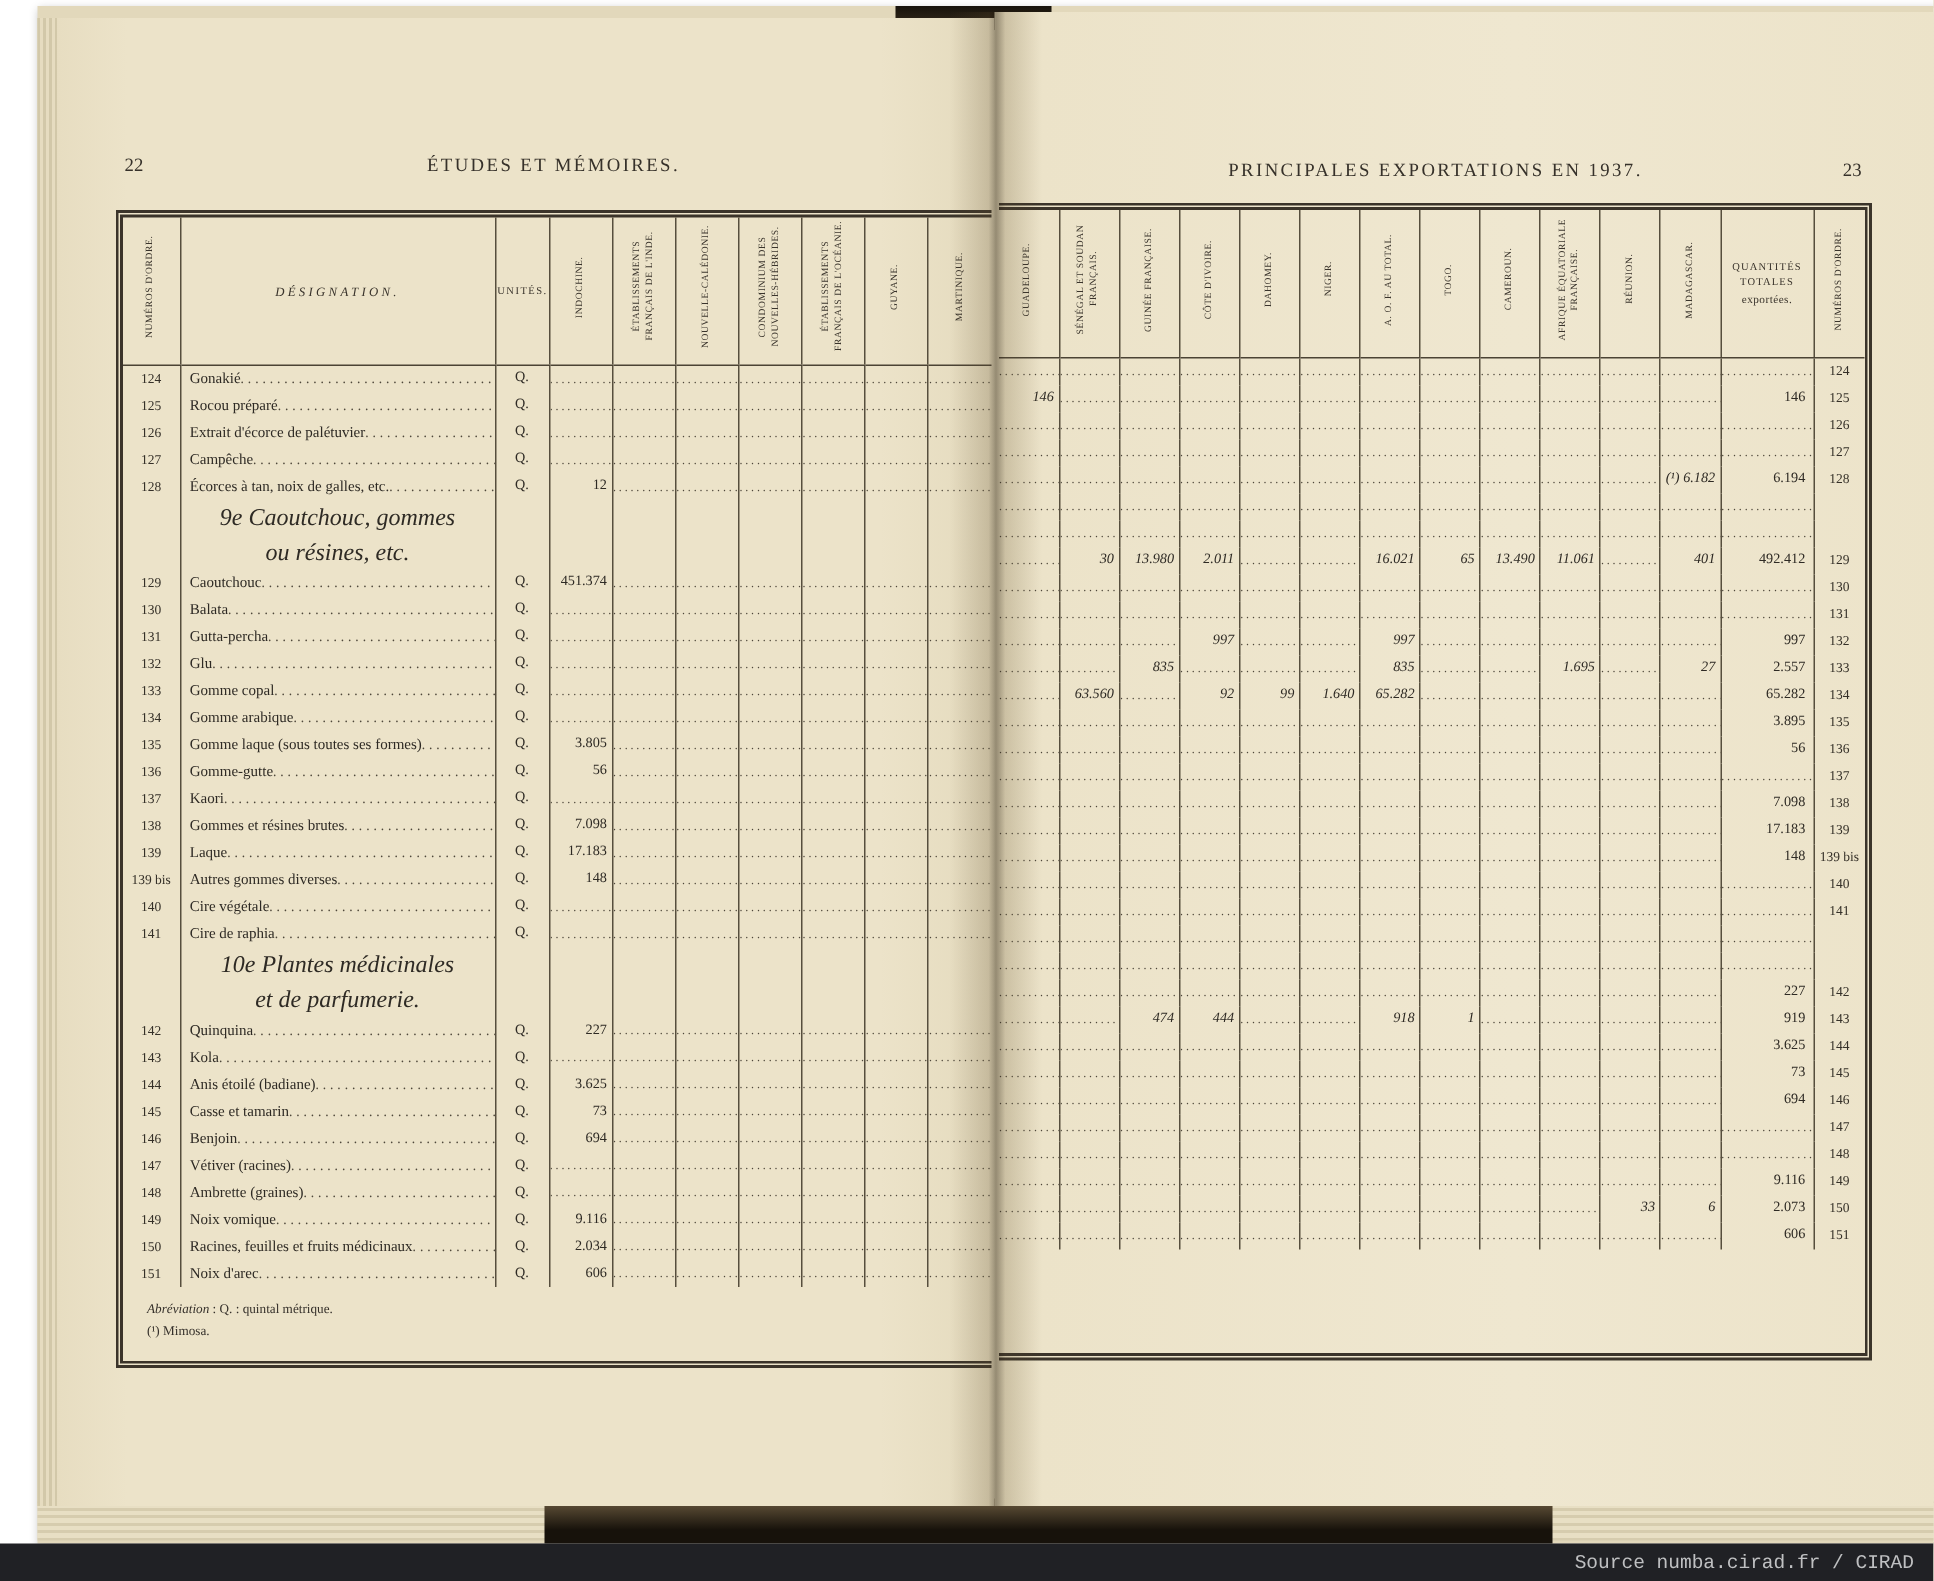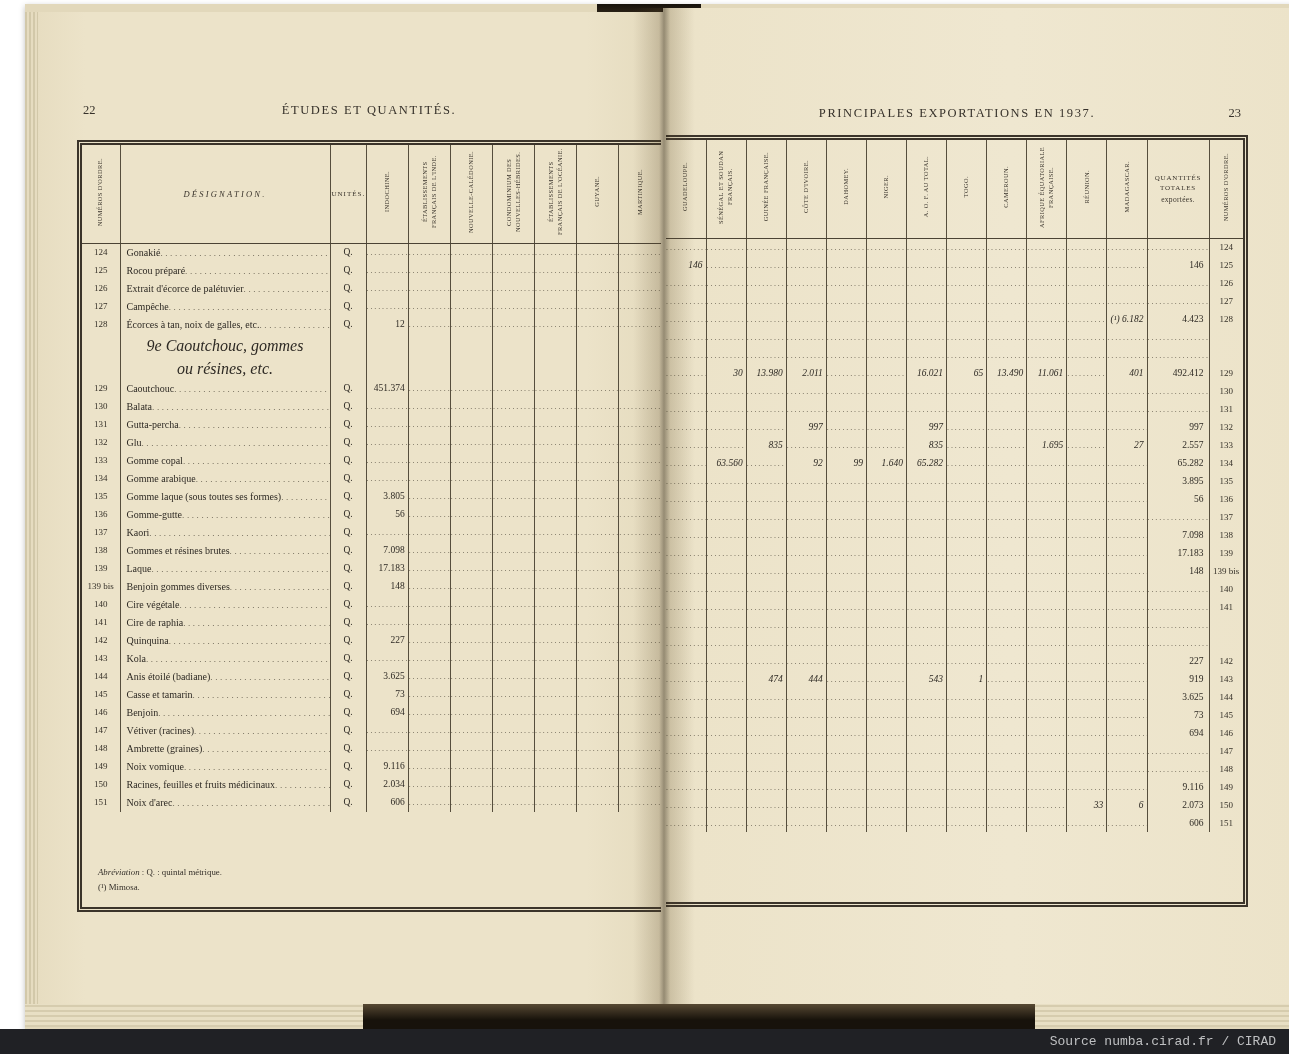--- a/index.html
+++ b/index.html
@@ -111,21 +111,21 @@
   <div class="stack-bottom-left"></div>
   <div class="stack-bottom-right"></div>
   <div class="cover-bottom"></div>
 
   <div class="page-left"></div>
   <div class="page-right"></div>
   <div class="page-edges-left"></div>
 
   <div class="rh rh-left">
     <span class="pgnum">22</span>
-    <span class="title">ÉTUDES ET QUANTITÉS.</span>
+    <span class="title">ÉTUDES ET MÉMOIRES.</span>
   </div>
   <div class="rh rh-right">
     <span class="title">PRINCIPALES EXPORTATIONS EN 1937.</span>
     <span class="pgnum">23</span>
   </div>
 
   <div class="frame frame-left">
     <table class="sheet">
       <colgroup>
         <col style="width:38px">
@@ -356,21 +356,21 @@
             <td class="val has-val">17.183</td>
             <td class="val"><span class="dots">........................</span></td>
             <td class="val"><span class="dots">........................</span></td>
             <td class="val"><span class="dots">........................</span></td>
             <td class="val"><span class="dots">........................</span></td>
             <td class="val"><span class="dots">........................</span></td>
             <td class="val"><span class="dots">........................</span></td>
           </tr>
           <tr class="data-row">
             <td class="num">139 bis</td>
-            <td class="desig"><span class="dname">Benjoin gommes diverses</span><span class="leader">..........................................................................................</span></td>
+            <td class="desig"><span class="dname">Autres gommes diverses</span><span class="leader">..........................................................................................</span></td>
             <td class="unit">Q.</td>
             <td class="val has-val">148</td>
             <td class="val"><span class="dots">........................</span></td>
             <td class="val"><span class="dots">........................</span></td>
             <td class="val"><span class="dots">........................</span></td>
             <td class="val"><span class="dots">........................</span></td>
             <td class="val"><span class="dots">........................</span></td>
             <td class="val"><span class="dots">........................</span></td>
           </tr>
           <tr class="data-row">
@@ -389,20 +389,35 @@
             <td class="num">141</td>
             <td class="desig"><span class="dname">Cire de raphia</span><span class="leader">..........................................................................................</span></td>
             <td class="unit">Q.</td>
             <td class="val"><span class="dots">........................</span></td>
             <td class="val"><span class="dots">........................</span></td>
             <td class="val"><span class="dots">........................</span></td>
             <td class="val"><span class="dots">........................</span></td>
             <td class="val"><span class="dots">........................</span></td>
             <td class="val"><span class="dots">........................</span></td>
             <td class="val"><span class="dots">........................</span></td>
+          </tr>
+          <tr class="section-row">
+            <td class="num"></td>
+            <td class="section-cell">
+              <div>10e Plantes médicinales</div>
+              <div>et de parfumerie.</div>
+            </td>
+            <td class="unit"></td>
+            <td class="val"></td>
+            <td class="val"></td>
+            <td class="val"></td>
+            <td class="val"></td>
+            <td class="val"></td>
+            <td class="val"></td>
+            <td class="val"></td>
           </tr>
           <tr class="data-row">
             <td class="num">142</td>
             <td class="desig"><span class="dname">Quinquina</span><span class="leader">..........................................................................................</span></td>
             <td class="unit">Q.</td>
             <td class="val has-val">227</td>
             <td class="val"><span class="dots">........................</span></td>
             <td class="val"><span class="dots">........................</span></td>
             <td class="val"><span class="dots">........................</span></td>
             <td class="val"><span class="dots">........................</span></td>
@@ -636,21 +651,21 @@
             <td class="val ital"><span class="dots">........................</span></td>
             <td class="val ital"><span class="dots">........................</span></td>
             <td class="val ital"><span class="dots">........................</span></td>
             <td class="val ital"><span class="dots">........................</span></td>
             <td class="val ital"><span class="dots">........................</span></td>
             <td class="val ital"><span class="dots">........................</span></td>
             <td class="val ital"><span class="dots">........................</span></td>
             <td class="val ital"><span class="dots">........................</span></td>
             <td class="val ital"><span class="dots">........................</span></td>
             <td class="val ital has-val">(¹) 6.182</td>
-            <td class="total has-val">4.423</td>
+            <td class="total has-val">6.194</td>
             <td class="num">128</td>
           </tr>
           <tr class="data-row">
             <td class="val"><span class="dots">........................</span></td>
             <td class="val"><span class="dots">........................</span></td>
             <td class="val"><span class="dots">........................</span></td>
             <td class="val"><span class="dots">........................</span></td>
             <td class="val"><span class="dots">........................</span></td>
             <td class="val"><span class="dots">........................</span></td>
             <td class="val"><span class="dots">........................</span></td>
@@ -950,21 +965,21 @@
             <td class="total has-val">227</td>
             <td class="num">142</td>
           </tr>
           <tr class="data-row">
             <td class="val ital"><span class="dots">........................</span></td>
             <td class="val ital"><span class="dots">........................</span></td>
             <td class="val ital has-val">474</td>
             <td class="val ital has-val">444</td>
             <td class="val ital"><span class="dots">........................</span></td>
             <td class="val ital"><span class="dots">........................</span></td>
-            <td class="val ital has-val">543</td>
+            <td class="val ital has-val">918</td>
             <td class="val ital has-val">1</td>
             <td class="val ital"><span class="dots">........................</span></td>
             <td class="val ital"><span class="dots">........................</span></td>
             <td class="val ital"><span class="dots">........................</span></td>
             <td class="val ital"><span class="dots">........................</span></td>
             <td class="total has-val">919</td>
             <td class="num">143</td>
           </tr>
           <tr class="data-row">
             <td class="val ital"><span class="dots">........................</span></td>

